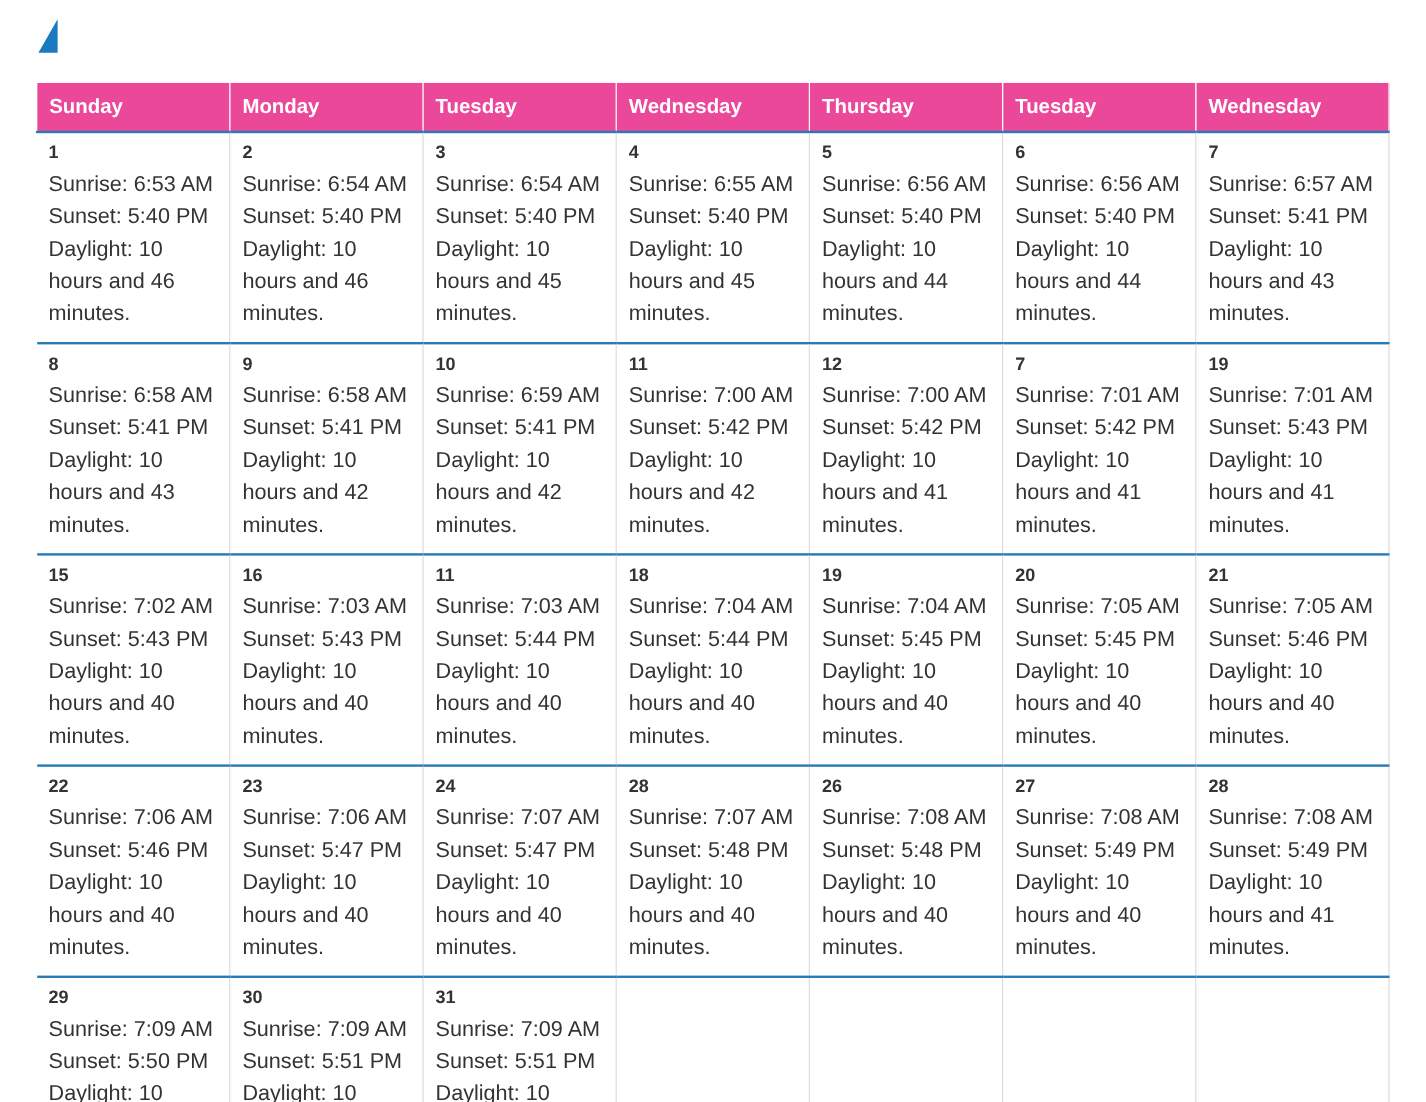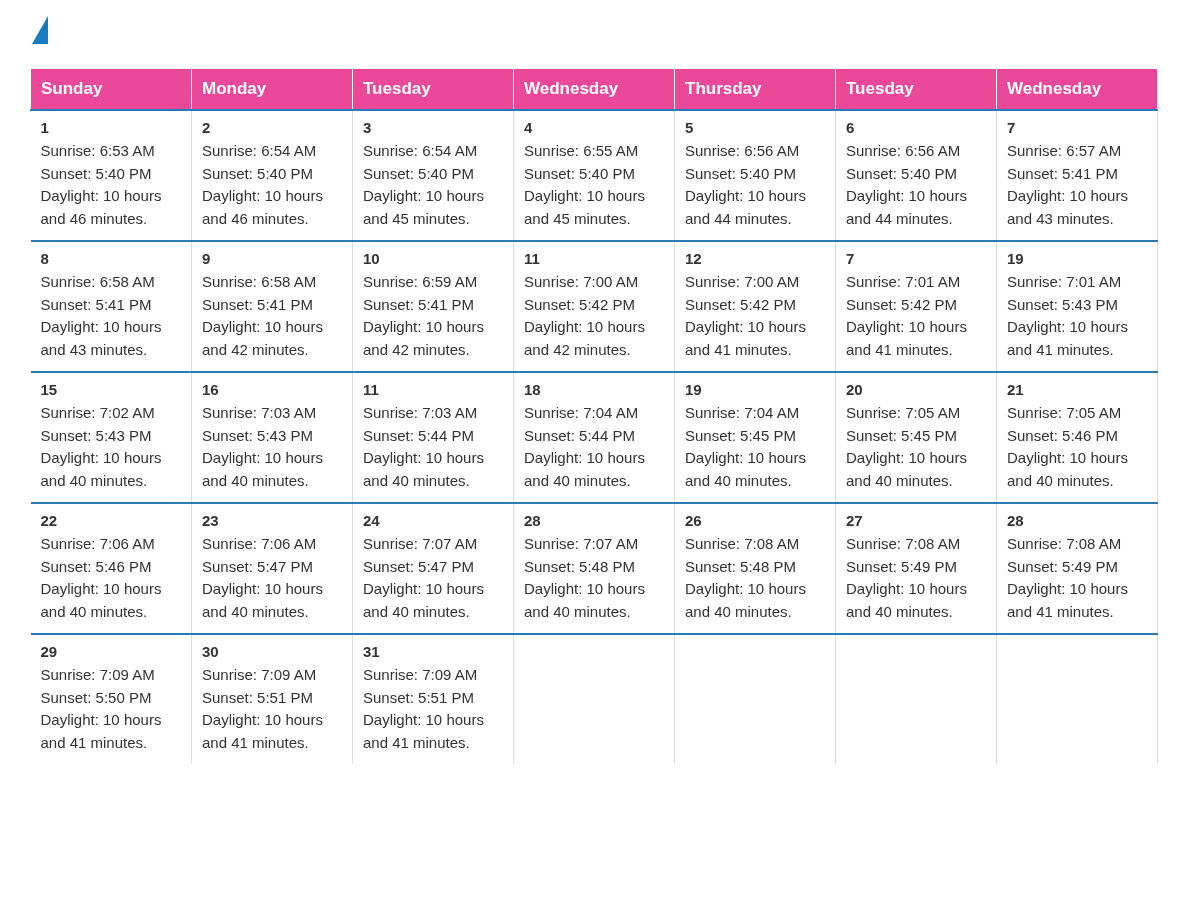--- a/index.html
+++ b/index.html
@@ -91,21 +91,21 @@
     .calendar-table tbody tr td:first-child {
       border-left: none;
     }
     .day-number {
       font-size: 15px;
       font-weight: bold;
       margin-bottom: 4px;
       display: block;
     }
     .day-info {
-      font-size: 15px;
+      font-size: 18px;
       line-height: 1.5;
       color: #333;
     }
     .empty-cell {
       background: #fff;
     }
   </style>
 </head>
 <body>
 

